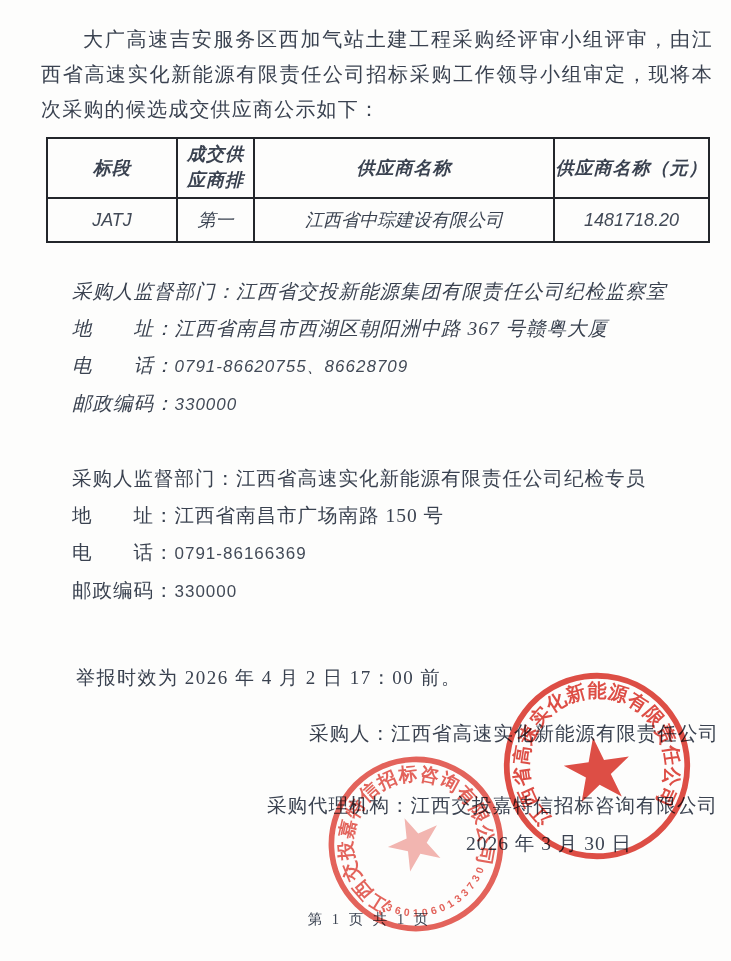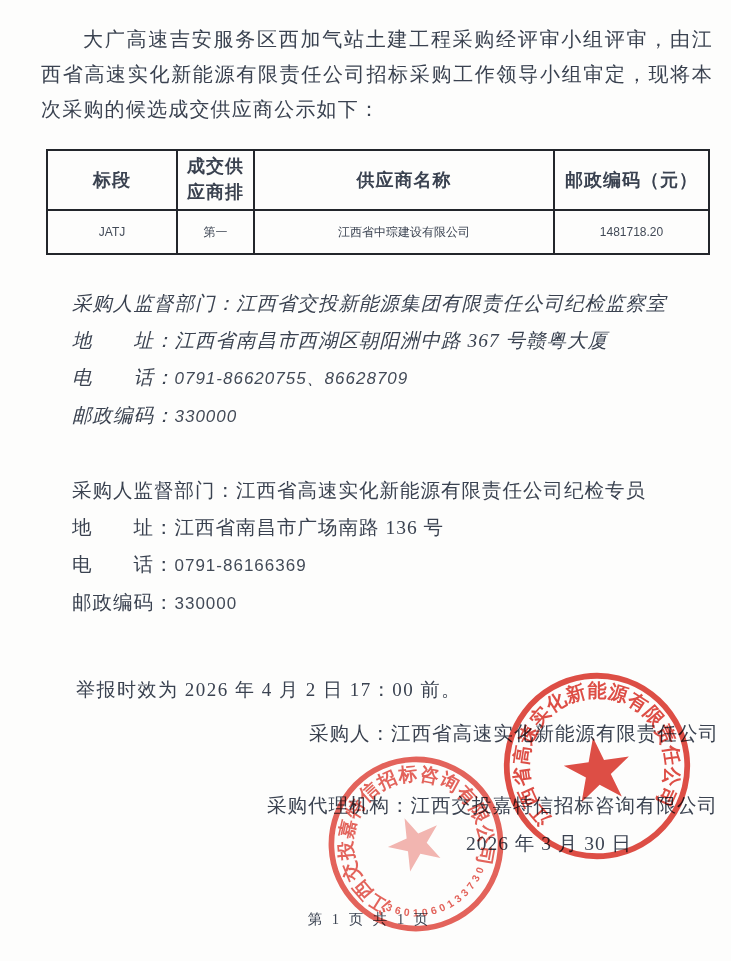--- a/index.html
+++ b/index.html
@@ -18,39 +18,40 @@
   .intro {
     margin:22px 26px 0 33px;
     font-size:20px;
     line-height:35px;
     letter-spacing:1.2px;
     text-indent:42px;
     text-align:justify;
   }
   
   .bid-table {
-    margin:22px 0 0 38px;
+    margin:10px 0 0 38px;
     border-collapse:collapse;
     table-layout:fixed;
     width:662px;
+    font-style:italic;
   }
   .bid-table th, .bid-table td {
     border:2px solid #23262b;
     text-align:center;
     vertical-align:middle;
     padding:0;
     overflow:hidden;
   }
   .bid-table thead th {
     height:58px;
     font-size:18px;
     font-weight:bold;
     letter-spacing:1px;
   }
-  .bid-table tbody td { height:42px; font-size:12px; }
+  .bid-table tbody td { height:42px; font-size:18px; }
   .th-clip {
     width:60px; height:56px;
     margin:2px auto 0;
     line-height:26px;
     overflow:hidden;
     word-break:break-all;
   }
   .latin { font-family:"Liberation Sans","DejaVu Sans",sans-serif; font-size:17px; color:#424a57;text-align:right; }
   
   .contact-block {
@@ -97,21 +98,21 @@
         <col style="width:300px">
         <col style="width:155px">
     </colgroup>
     <thead>
       <tr>
         <th>标段</th>
         <th>
           <div class="th-clip">成交供应商排名</div>
         </th>
         <th>供应商名称</th>
-        <th>邮政编码（元）</th>
+        <th>供应商名称（元）</th>
       </tr>
     </thead>
     <tbody>
       <tr>
         <td class="latin">JATJ</td>
         <td>第一</td>
         <td>江西省中琮建设有限公司</td>
         <td class="latin">1481718.20</td>
       </tr>
     </tbody>
@@ -119,21 +120,21 @@
 
   <div class="contact-block block-1">
     <div><span>采购人监督部门：</span><span>江西省交投新能源集团有限责任公司纪检监察室</span></div>
     <div><span>地　　址：</span><span>江西省南昌市西湖区朝阳洲中路 367 号赣粤大厦</span></div>
     <div><span>电　　话：</span><span class="latin">0791-86620755、86628709</span></div>
     <div><span>邮政编码：</span><span class="latin">330000</span></div>
   </div>
 
   <div class="contact-block block-2">
     <div><span>采购人监督部门：</span><span>江西省高速实化新能源有限责任公司纪检专员</span></div>
-    <div><span>地　　址：</span><span>江西省南昌市广场南路 136 号</span></div>
+    <div><span>地　　址：</span><span>江西省南昌市广场南路 150 号</span></div>
     <div><span>电　　话：</span><span class="latin">0791-86166369</span></div>
     <div><span>邮政编码：</span><span class="latin">330000</span></div>
   </div>
 
   <p class="deadline">举报时效为 2026 年 4 月 2 日 17：00 前。</p>
 
   <div class="sig-line sig-purchaser">采购人：江西省高速实化新能源有限责任公司</div>
   <div class="sig-line sig-agency">采购代理机构：江西交投嘉特信招标咨询有限公司</div>
   <div class="sig-date">2026 年 3 月 30 日</div>
 

